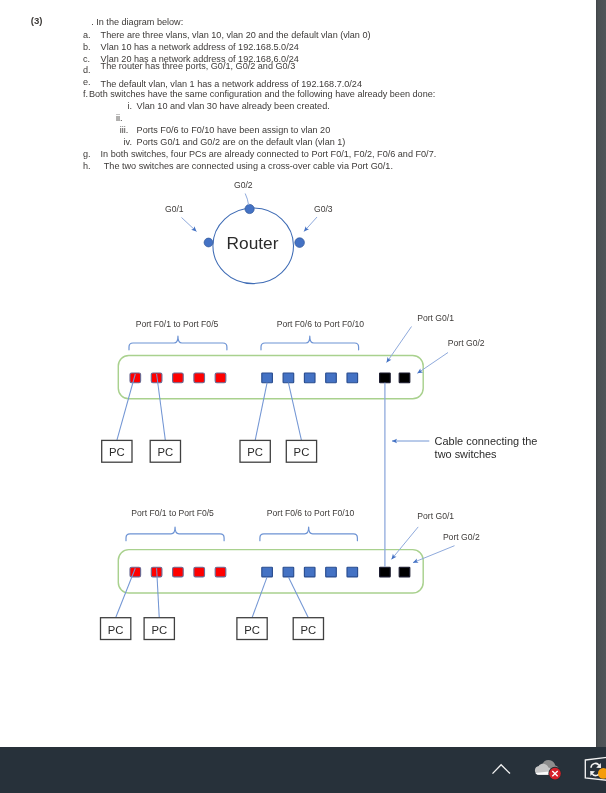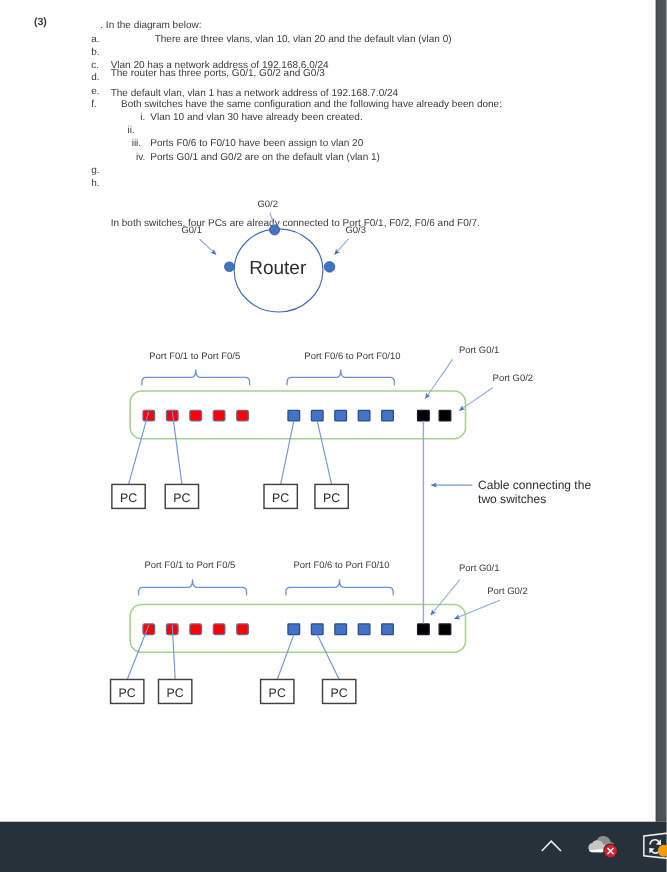--- a/index.html
+++ b/index.html
@@ -22,40 +22,42 @@
 </style>
 </head>
 <body>
 
 <div id="page">
 
   <div id="qtext">
       <div class="ln hdr" style="left: 30.8px; top: 14.6px; font-weight: bold;">(3)</div>
       <div class="ln" style="left: 43.2px; top: 15.7px; padding-left: 48px;">. In the diagram below:</div>
       <div class="mk" style="left: 83px; top: 28.6px;">a.</div>
-      <div class="ln" style="left: 100.6px; top: 28.6px; margin-left: 40px;">There are three vlans, vlan 10, vlan 20 and the default vlan (vlan 0)</div>
+      <div class="ln" style="left: 100.6px; top: 28.6px;">There are three vlans, vlan 10, vlan 20 and the default vlan (vlan 0)</div>
       <div class="mk" style="left: 83px; top: 40.55px;">b.</div>
+      <div class="ln" style="left: 100.6px; top: 40.55px;">Vlan 10 has a network address of 192.168.5.0/24</div>
       <div class="mk" style="left: 83px; top: 52.5px;">c.</div>
       <div class="ln" style="left: 100.6px; top: 52.5px;">Vlan 20 has a network address of 192.168.6.0/24</div>
       <div class="mk" style="left: 83px; top: 64.45px;">d.</div>
       <div class="ln" style="left: 100.6px; top: 78px;">The default vlan, vlan 1 has a network address of 192.168.7.0/24</div>
       <div class="mk" style="left: 83px; top: 76.4px;">e.</div>
       <div class="ln" style="left: 100.6px; top: 60px;">The router has three ports, G0/1, G0/2 and G0/3</div>
       <div class="mk" style="left: 83px; top: 88.35px;">f.</div>
-      <div class="ln" style="left: 110px; top: 88.35px;">Both switches have the same configuration and the following have already been done:</div>
+      <div class="ln" style="left: 89px; top: 88.35px;">Both switches have the same configuration and the following have already been done:</div>
       <div class="mk" style="left: 116px; top: 100.3px; width: 16px; text-align: right;">i.</div>
       <div class="ln" style="left: 136.6px; top: 100.3px;">Vlan 10 and vlan 30 have already been created.</div>
       <div class="mk" style="left: 116px; top: 112.25px; width: 16px; text-align: left;">ii.</div>
       <div class="mk" style="left: 116px; top: 124.2px; width: 16px; text-align: center;">iii.</div>
       <div class="ln" style="left: 136.6px; top: 124.2px;">Ports F0/6 to F0/10 have been assign to vlan 20</div>
       <div class="mk" style="left: 116px; top: 136.15px; width: 16px; text-align: right;">iv.</div>
       <div class="ln" style="left: 136.6px; top: 136.15px;">Ports G0/1 and G0/2 are on the default vlan (vlan 1)</div>
       <div class="mk" style="left: 83px; top: 148.1px;">g.</div>
-      <div class="ln" style="left: 100.6px; top: 148.1px; margin-top: 48px;">In both switches, four PCs are already connected to Port F0/1, F0/2, F0/6 and F0/7.</div>
+      <div class="ln" style="left: 100.6px; top: 148.1px;">In both switches, four PCs are already connected to Port F0/1, F0/2, F0/6 and F0/7.</div>
       <div class="mk" style="left: 83px; top: 160.05px;">h.</div>
+      <div class="ln" style="left: 103.8px; top: 160.05px;">The two switches are connected using a cross-over cable via Port G0/1.</div>
     </div>
 
   <svg id="diagram" width="596" height="747" viewBox="0 0 596 747" style="position:absolute;left:0;top:0;">
     <defs>
       <marker id="ah" markerWidth="6" markerHeight="6" refX="5.4" refY="2.7" orient="auto" markerUnits="strokeWidth">
         <path d="M0.3 0.35 L5.5 2.7 L0.3 5.05 L1.5 2.7 Z" fill="#4472c4"></path>
       </marker>
       <marker id="ah2" markerWidth="5" markerHeight="5" refX="4.6" refY="2.3" orient="auto" markerUnits="strokeWidth">
         <path d="M0.3 0.3 L4.7 2.3 L0.3 4.3 L1.3 2.3 Z" fill="#4472c4"></path>
       </marker>

